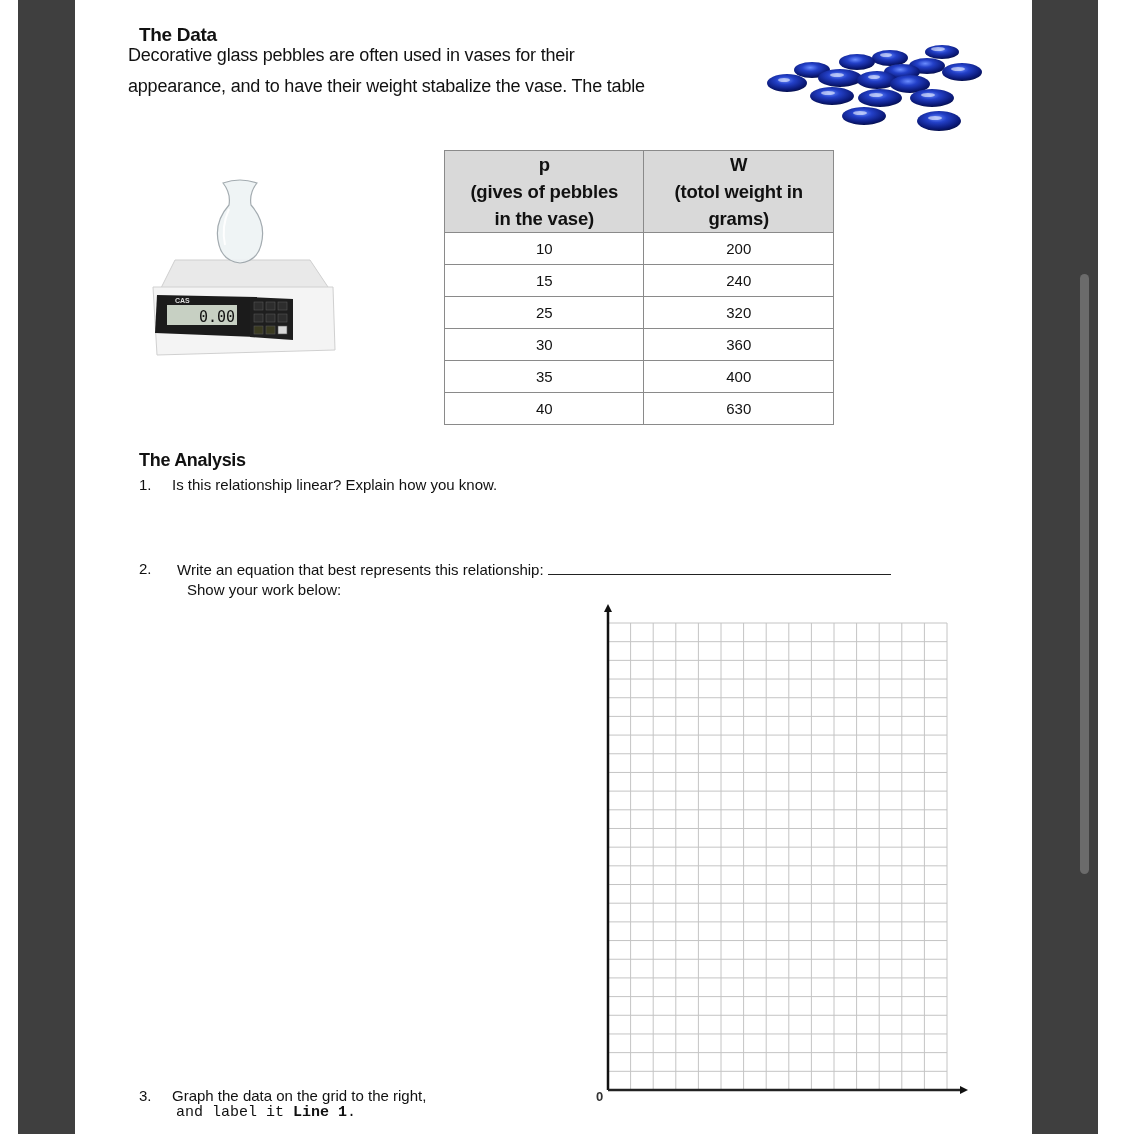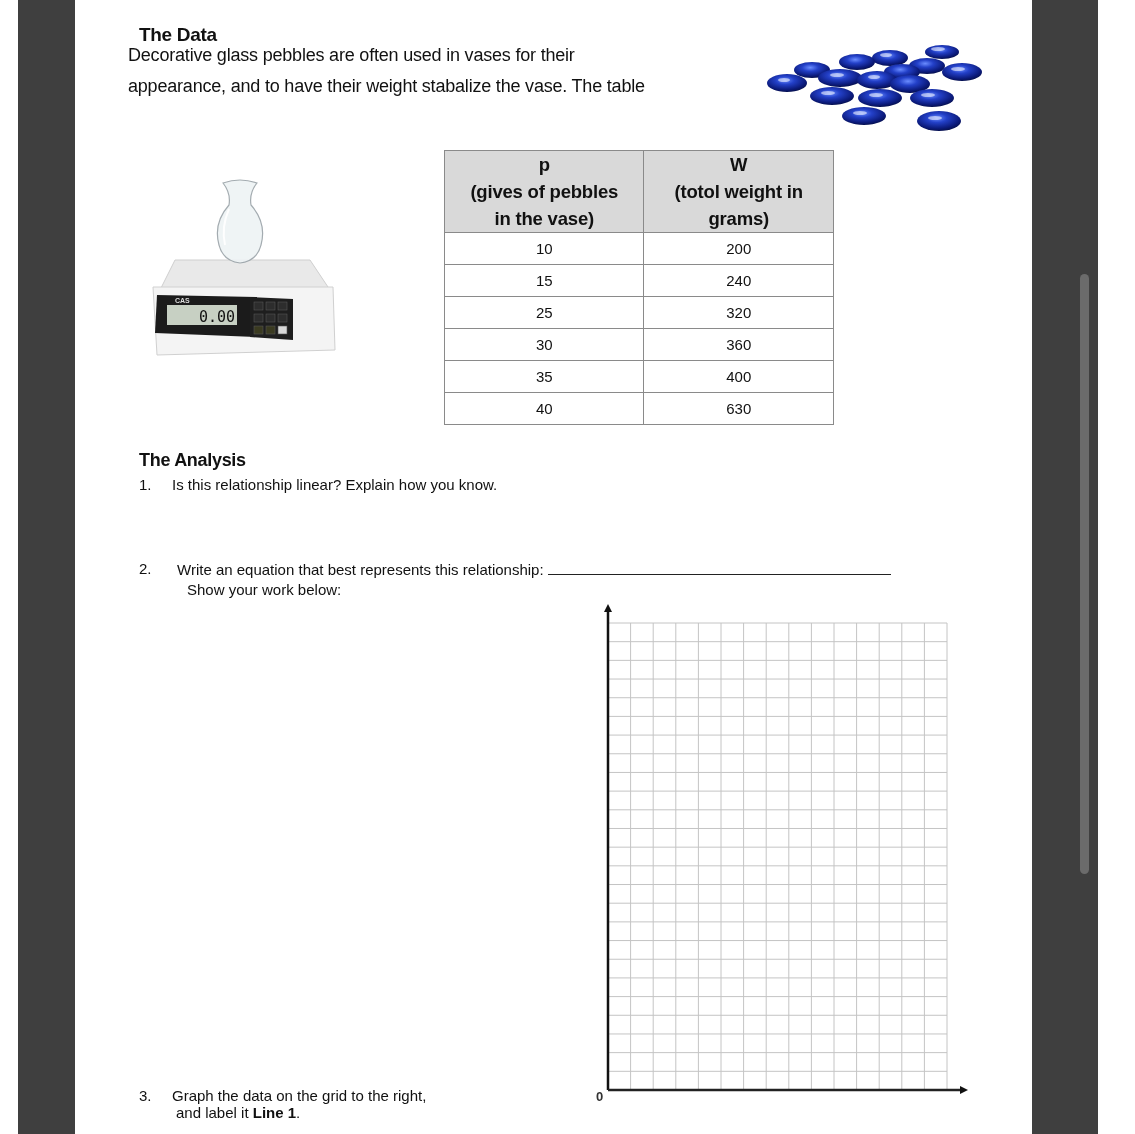--- a/index.html
+++ b/index.html
@@ -47,21 +47,21 @@
   .h-analysis { position:absolute; left:139px; top:450px; font-size:18px; font-weight:bold; letter-spacing:-0.3px; }
   .q { position:absolute; font-size:15px; white-space:nowrap; }
   .q .num { position:absolute; left:0; }
   .q1 { left:139px; top:476px; }
   .q1 .txt { position:absolute; left:33px;text-align:right; }
   .q2 { left:139px; top:560px; }
   .q2 .txt { position:absolute; left:38px; }
   .q2 .txt2 { position:absolute; left:48px; top:21px; }
   .q3 { left:139px; top:1087px; }
   .q3 .txt { position:absolute; left:33px; }
-  .q3 .txt2 { position:absolute; left:37px; top:17px; }
+  .q3 .txt2 { position:absolute; left:37px; top:17px;font-family:Liberation Mono, monospace; }
   .blank-line { display:inline-block; width:343px; border-bottom:1px solid #222; margin-left:4px; height:14px; vertical-align:baseline; }
 
   .graph { position:absolute; left:590px; top:598px; width:390px; height:510px; }
   .origin { position:absolute; left:596px; top:1089px; font-size:13px; font-weight:bold; color:#333; }
 </style>
 </head>
 <body>
 
 <div class="viewer-bg-left"></div>
 <div class="viewer-bg-right"></div>

